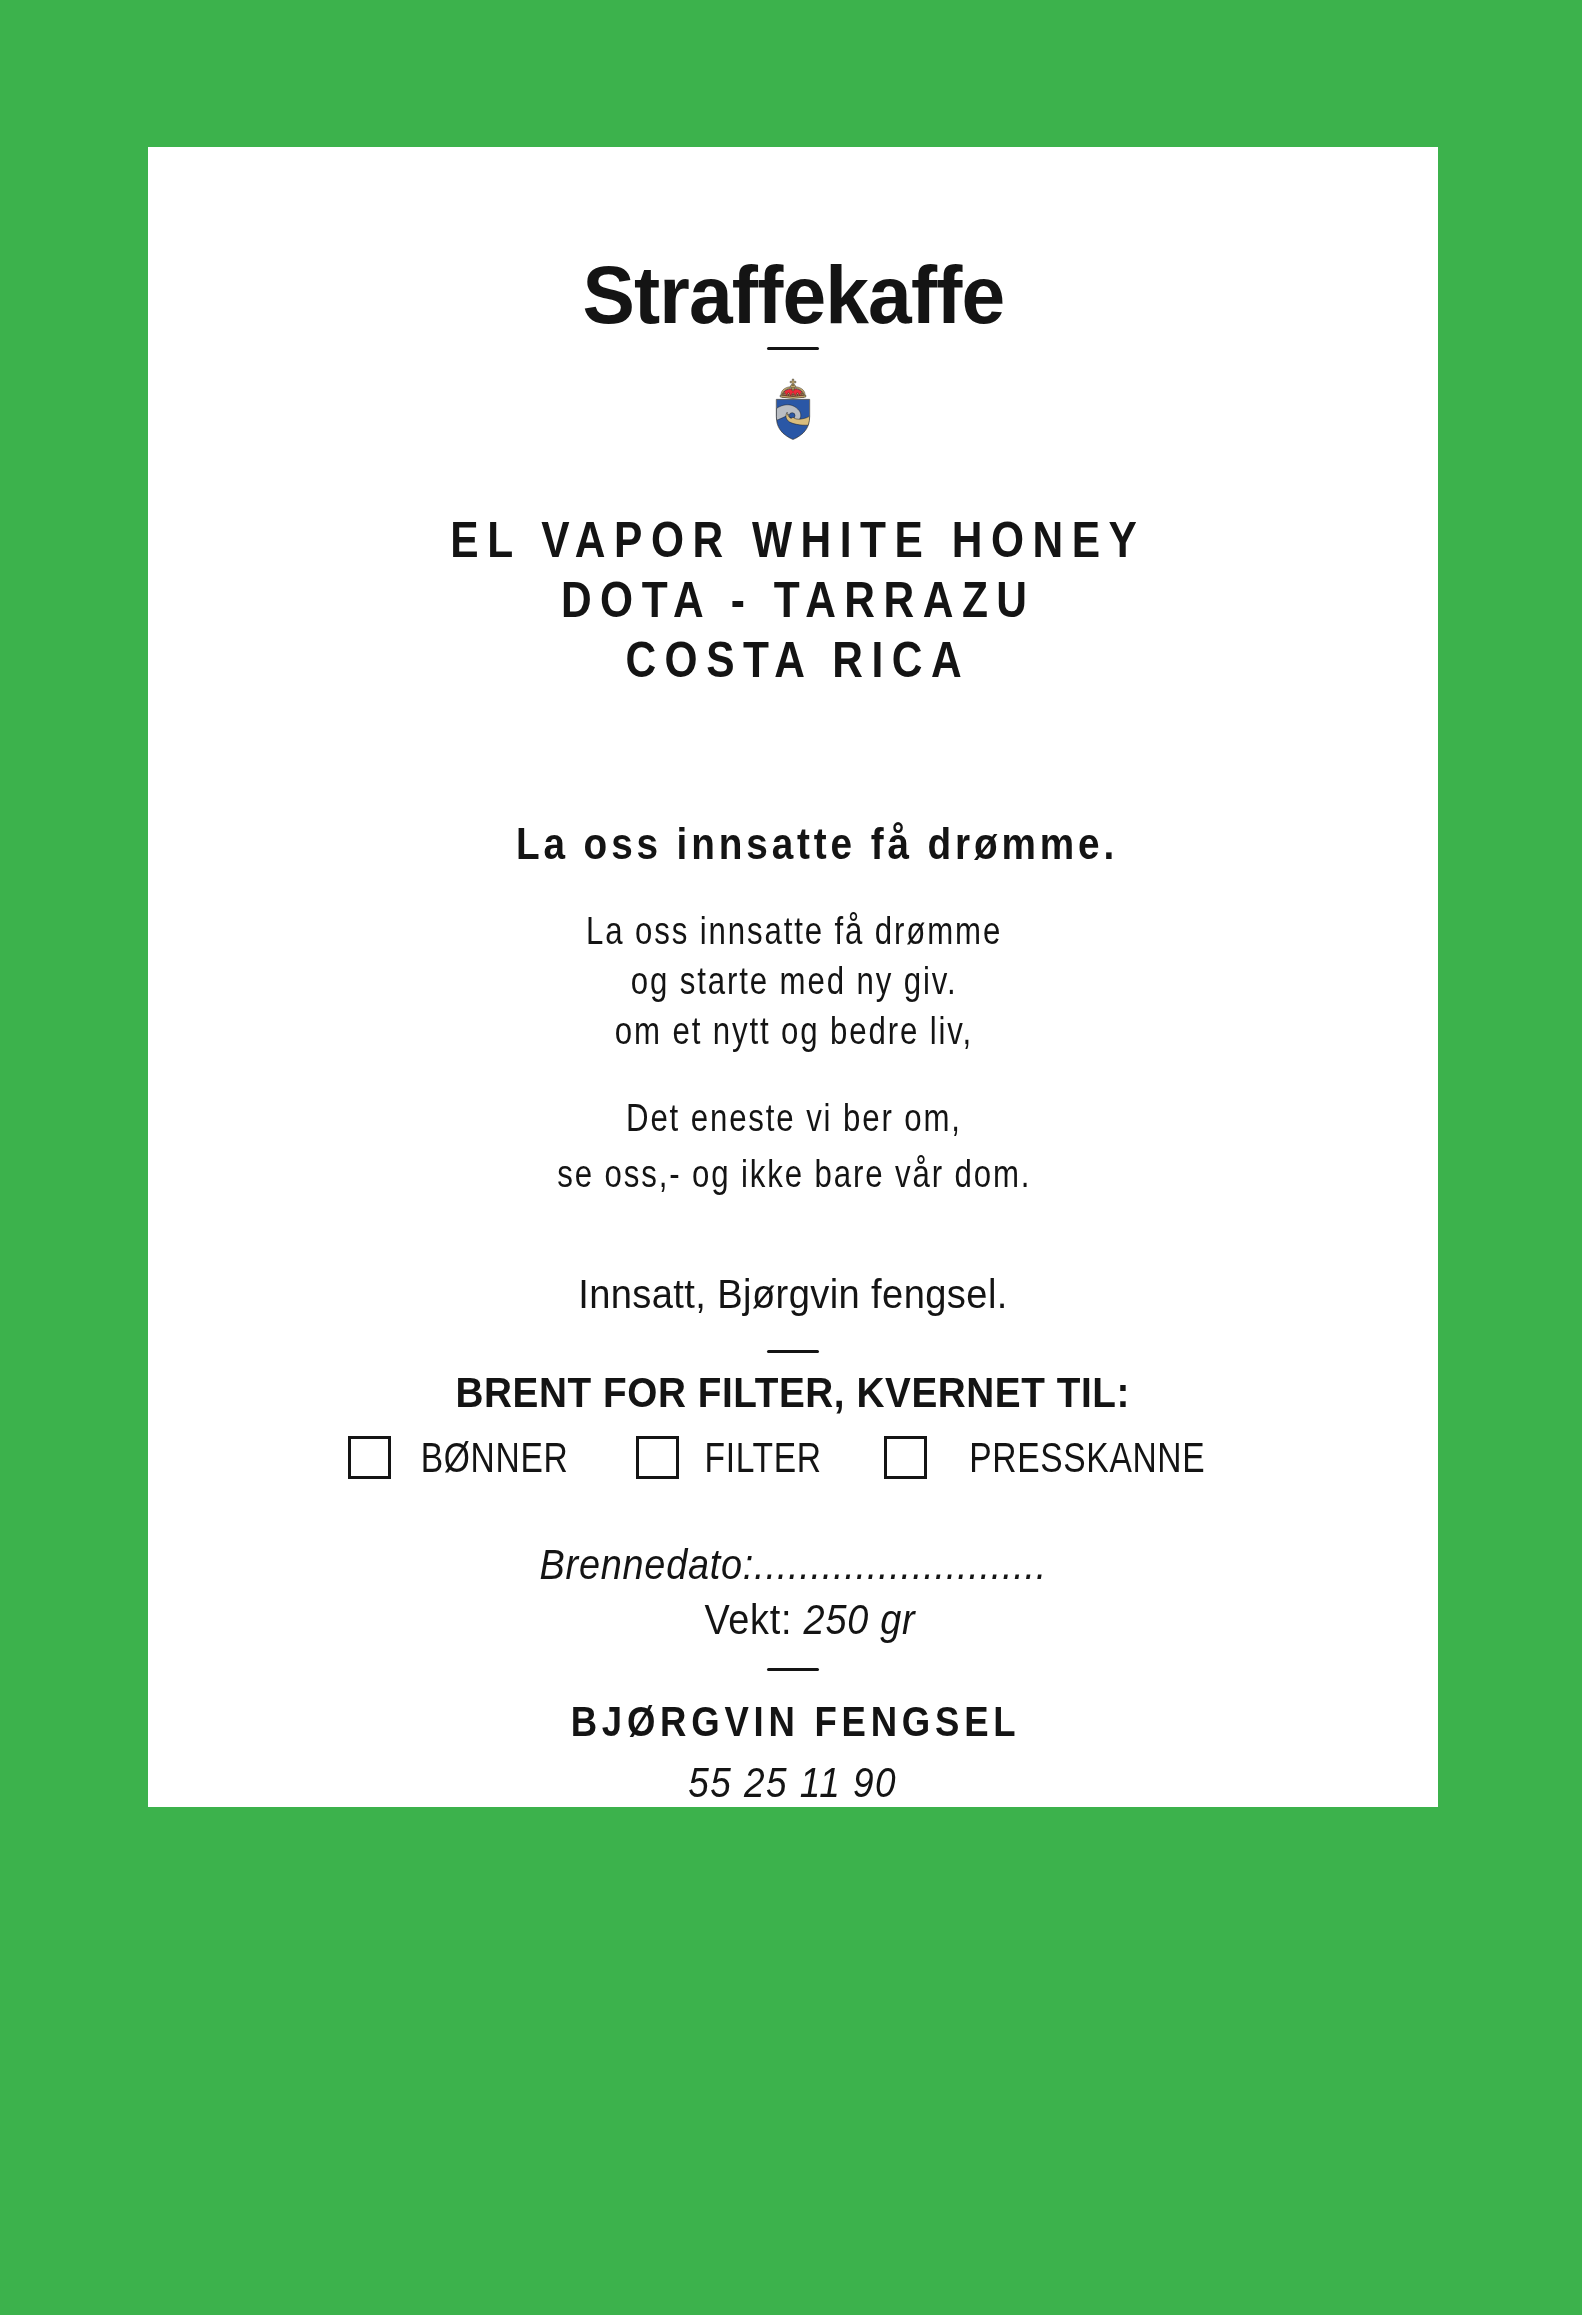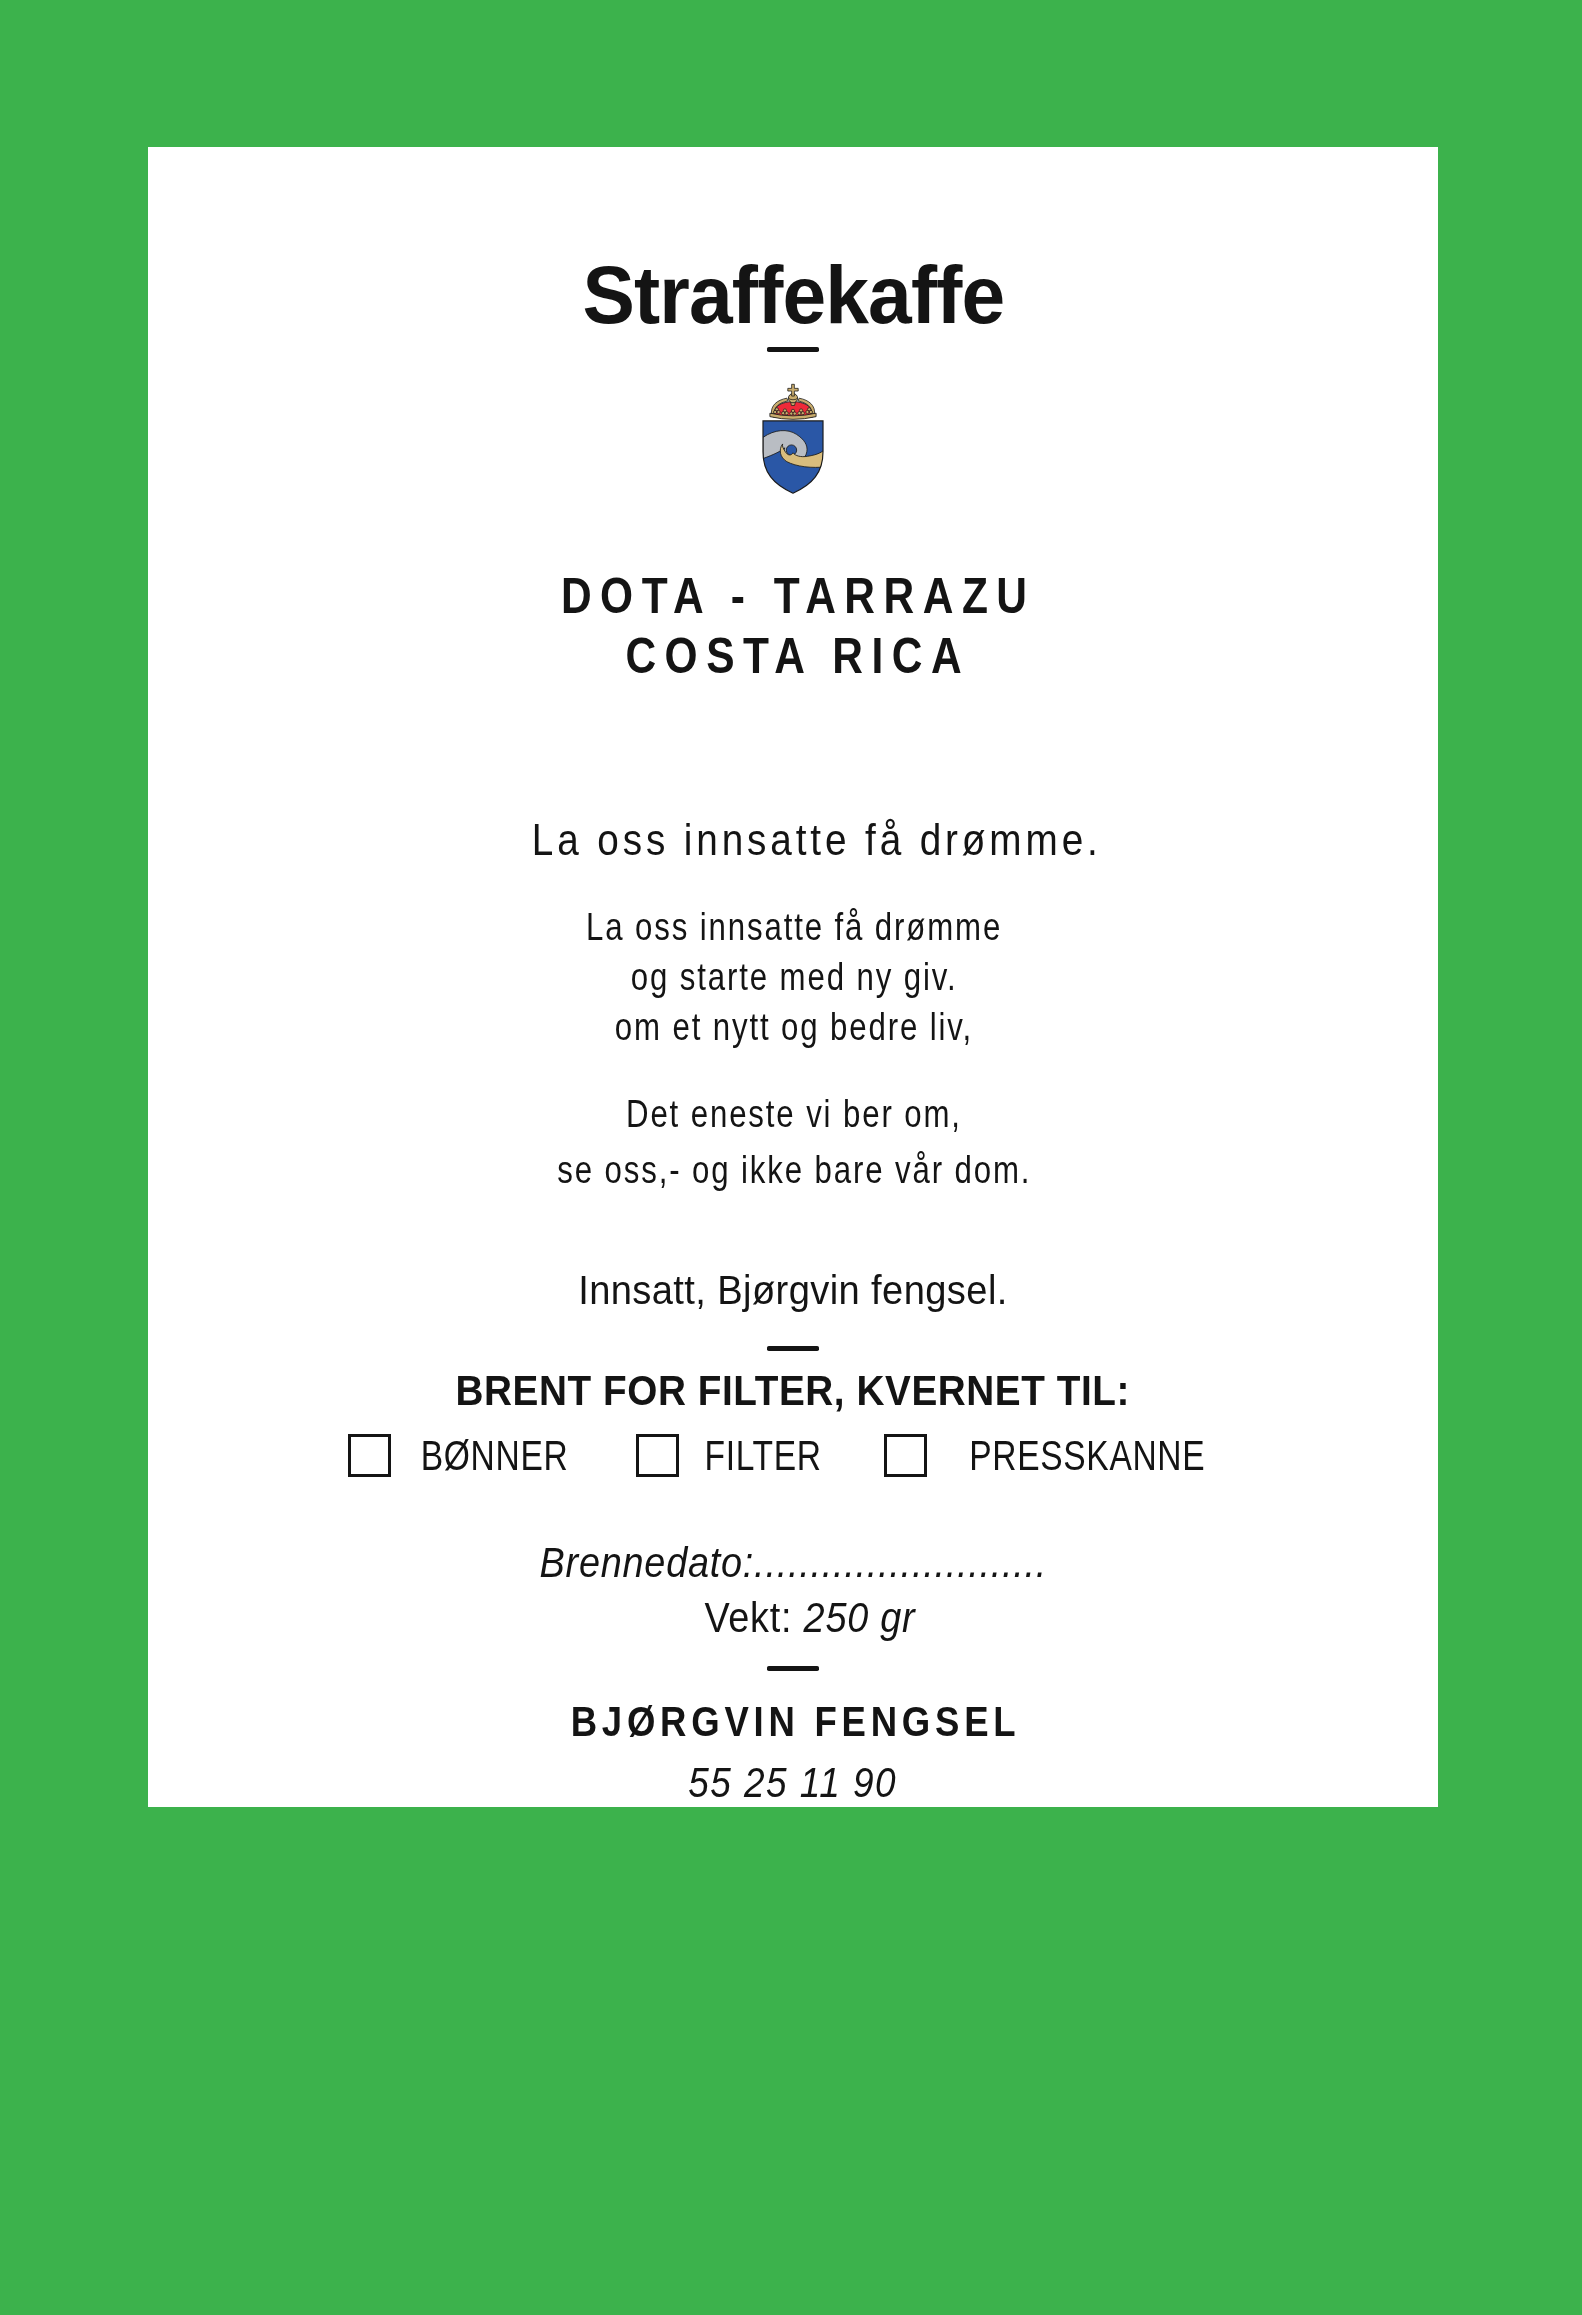--- a/index.html
+++ b/index.html
@@ -29,21 +29,21 @@
   .dash { width:52px; height:11px; background:#141414; border-radius:1.8px; }
   .dash-1 { margin-top:11px; }
   .dash-2 { margin-top:32px; }
   .dash-3 { margin-top:23.5px; }
 
   .emblem { margin-top:25px; width:154px; height:267px; }
 
   .coffee-name { margin-top:69px; font-size:50px; line-height:60px; font-weight:700; }
   .coffee-name .sx { transform:scaleX(0.85); letter-spacing:0.20em; margin-right:-0.20em; }
 
-  .poem-title { margin-top:128px; font-size:44px; line-height:52px; font-weight:400;padding-left:43px; }
+  .poem-title { margin-top:128px; font-size:44px; line-height:52px; font-weight:700;padding-left:43px; }
   .poem-title .sx { transform:scaleX(0.88); letter-spacing:0.10em; margin-right:-0.10em; }
 
   .stanza-1 { margin-top:36px; font-size:39px; line-height:50px; }
   .stanza-2 { margin-top:34px; font-size:39px; line-height:56px; }
   .stanza-1 .sx, .stanza-2 .sx { transform:scaleX(0.80); letter-spacing:0.06em; margin-right:-0.06em; }
 
   .attribution { margin-top:69px; font-size:41px; line-height:47px; }
   .attribution .sx { transform:scaleX(0.93); letter-spacing:0.01em; }
 
   .grind-heading { margin-top:14px; font-size:43px; line-height:50px; font-weight:700;text-align:center; }
@@ -121,20 +121,21 @@
                  C71 212 61 196 69 184 C62 191 40 202 12 212 Z" fill="#B9BDC3" stroke="#1A1A1A" stroke-width="2.2"></path>
         <circle cx="86" cy="190" r="13.5" fill="#2A57A6" stroke="#1A1A1A" stroke-width="2.2"></circle>
         <path d="M63 174 C52 189 56 209 74 220 C98 233 140 238 177 233 L177 184
                  C166 196 154 202 128 206 C110 209 96 205 90 197
                  C86 205 76 204 71 196 C66 188 61 180 63 174 Z" fill="#D9BD7D" stroke="#1A1A1A" stroke-width="2.2"></path>
       </g>
       <path d="M12 114 L168 114 L168 194 C168 248 141 279 90 302 C39 279 12 248 12 194 Z" fill="none" stroke="#1A1A1A" stroke-width="3"></path>
     </svg>
 
     <div class="coffee-name">
+      <div class="line"><span class="sx">EL VAPOR WHITE HONEY</span></div>
       <div class="line"><span class="sx">DOTA - TARRAZU</span></div>
       <div class="line"><span class="sx">COSTA RICA</span></div>
     </div>
 
     <div class="line poem-title">
       <span class="sx">La oss innsatte få drømme.</span>
     </div>
 
     <div class="stanza-1">
       <div class="line"><span class="sx">La oss innsatte få drømme</span></div>

